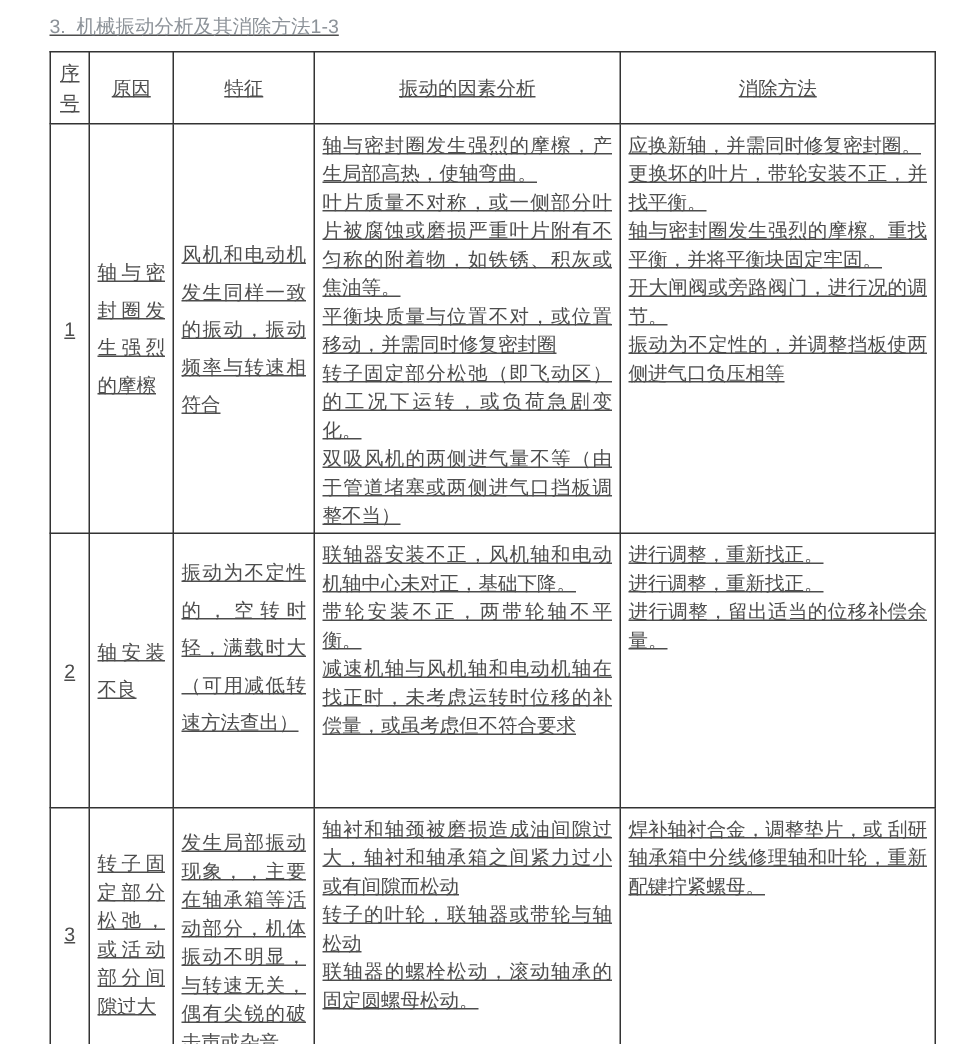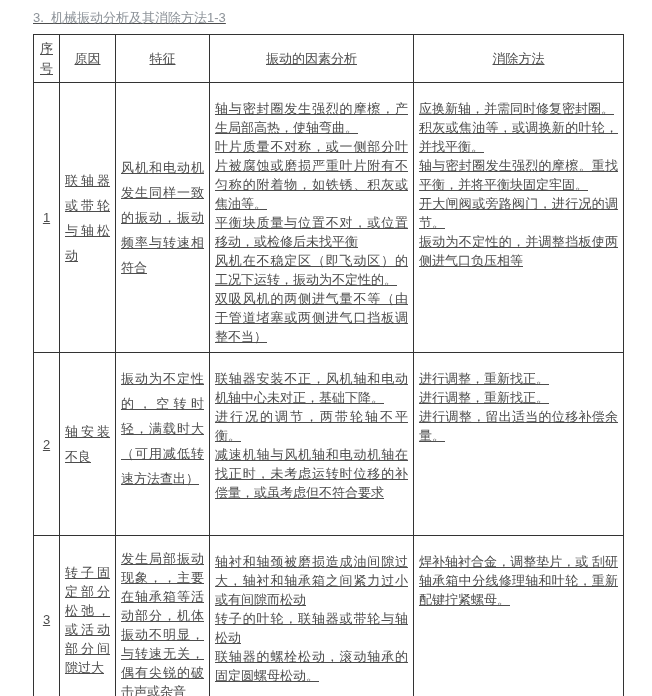--- a/index.html
+++ b/index.html
@@ -43,21 +43,21 @@
   thead tr { height: 48px; }
   th { text-align: center; line-height: 20px; }
   th.h-no { text-align: center; padding: 2px 1px; line-height: 20px; }
   tbody tr.r1 { height: 270px; }
   tbody tr.r2 { height: 183px; }
   tbody tr.r3 { height: 156px; }
   td { line-height: 19px; }
   td.cause, td.feature { line-height: 25px; }
   tbody tr.r3 td.cause, tbody tr.r3 td.feature { line-height: 19px; }
   td.no { text-align: center; padding: 2px 1px; }
-  td.analysis, td.methods { vertical-align: top; padding-top: 16px; }
+  td.analysis, td.methods { vertical-align: top; padding-top: 4px; }
   tbody tr.r2 td.feature, tbody tr.r3 td.feature { vertical-align: top; padding-top: 13px; }
   .para { margin: 0; }
 </style>
 </head>
 <body>
 
 <div class="page">
   <div class="doc-title">3.  机械振动分析及其消除方法1-3</div>
 
   <table class="vib-table">
@@ -73,44 +73,44 @@
         <th class="h-no">序号</th>
         <th>原因</th>
         <th>特征</th>
         <th>振动的因素分析</th>
         <th>消除方法</th>
       </tr>
     </thead>
     <tbody>
       <tr class="r1">
         <td class="no">1</td>
-        <td class="cause">联轴器或带轮与轴松动</td>
+        <td class="cause">轴与密封圈发生强烈的摩檫</td>
         <td class="feature">风机和电动机发生同样一致的振动，振动频率与转速相符合</td>
         <td class="analysis">
             <div class="para">轴与密封圈发生强烈的摩檫，产生局部高热，使轴弯曲。</div>
             <div class="para">叶片质量不对称，或一侧部分叶片被腐蚀或磨损严重叶片附有不匀称的附着物，如铁锈、积灰或焦油等。</div>
-            <div class="para">平衡块质量与位置不对，或位置移动，或检修后未找平衡</div>
-            <div class="para">风机在不稳定区（即飞动区）的工况下运转，振动为不定性的。</div>
+            <div class="para">平衡块质量与位置不对，或位置移动，并需同时修复密封圈</div>
+            <div class="para">转子固定部分松弛（即飞动区）的工况下运转，或负荷急剧变化。</div>
             <div class="para">双吸风机的两侧进气量不等（由于管道堵塞或两侧进气口挡板调整不当）</div>
           </td>
         <td class="methods">
             <div class="para">应换新轴，并需同时修复密封圈。</div>
-            <div class="para">积灰或焦油等，或调换新的叶轮，并找平衡。</div>
+            <div class="para">更换坏的叶片，带轮安装不正，并找平衡。</div>
             <div class="para">轴与密封圈发生强烈的摩檫。重找平衡，并将平衡块固定牢固。</div>
             <div class="para">开大闸阀或旁路阀门，进行况的调节。</div>
             <div class="para">振动为不定性的，并调整挡板使两侧进气口负压相等</div>
           </td>
       </tr>
       <tr class="r2">
         <td class="no">2</td>
         <td class="cause">轴安装不良</td>
         <td class="feature">振动为不定性的，空转时轻，满载时大（可用减低转速方法查出）</td>
         <td class="analysis">
             <div class="para">联轴器安装不正，风机轴和电动机轴中心未对正，基础下降。</div>
-            <div class="para">进行况的调节，两带轮轴不平衡。</div>
+            <div class="para">带轮安装不正，两带轮轴不平衡。</div>
             <div class="para">减速机轴与风机轴和电动机轴在找正时，未考虑运转时位移的补偿量，或虽考虑但不符合要求</div>
           </td>
         <td class="methods">
             <div class="para">进行调整，重新找正。</div>
             <div class="para">进行调整，重新找正。</div>
             <div class="para">进行调整，留出适当的位移补偿余量。</div>
           </td>
       </tr>
       <tr class="r3">
         <td class="no">3</td>

